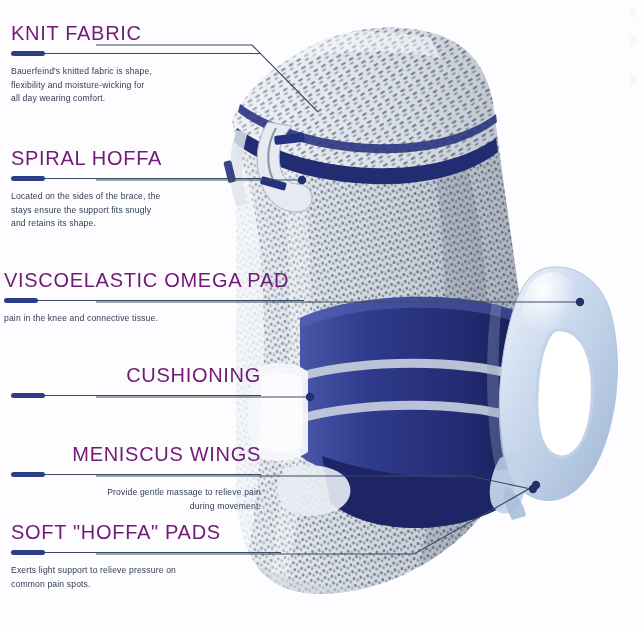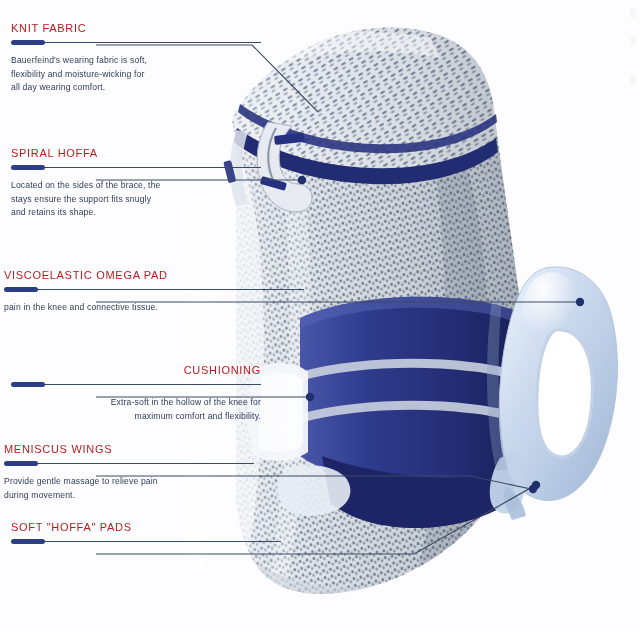--- a/index.html
+++ b/index.html
@@ -12,24 +12,24 @@
   }
   #stage{position:absolute;inset:0;width:641px;height:632px;overflow:hidden;background:#fefeff;}
 
   
   #product{position:absolute;left:0;top:0;width:641px;height:632px;}
 
   
   .callout{position:absolute;}
   .callout h3{
     margin:0;
-    font-size:11px;
+    font-size:20px;
     font-weight:400;
     letter-spacing:.7px;
-    color:#b91c1c;
+    color:#701a75;
     white-space:nowrap;
     font-family:"Liberation Sans",sans-serif;
   }
   .rule{
     position:relative;
     height:5px;
     margin-top:6px;
   }
   .rule .thin{
     position:absolute;left:0;top:2px;height:1px;width:100%;
@@ -225,21 +225,21 @@
     </g>
   </svg>
 
   <div class="callout" style="left:11px;top:22px;width:250px;">
     <h3>KNIT FABRIC</h3>
     <div class="rule">
       <div class="thin"></div>
       <div class="accent"></div>
     </div>
     <p class="desc">
-      <span>Bauerfeind's wearing fabric is soft,</span>
+      <span>Bauerfeind's knitted fabric is shape,</span>
       <span>flexibility and moisture-wicking for</span>
       <span>all day wearing comfort.</span>
     </p>
   </div>
 
   <div class="callout" style="left:11px;top:147px;width:250px;">
     <h3>SPIRAL HOFFA</h3>
     <div class="rule">
       <div class="thin"></div>
       <div class="accent"></div>
@@ -261,39 +261,39 @@
       <span>pain in the knee and connective tissue.</span>
     </p>
   </div>
 
   <div class="callout" style="left:11px;top:364px;width:250px;text-align:right;">
     <h3>CUSHIONING</h3>
     <div class="rule">
       <div class="thin"></div>
       <div class="accent"></div>
     </div>
-    <p class="desc">
-      <span>Extra-soft in the hollow of the knee for</span>
-      <span>maximum comfort and flexibility.</span>
-    </p>
-  </div>
-
-  <div class="callout" style="left:4px;top:443px;width:250px;">
+  </div>
+
+  <div class="callout" style="left:11px;top:443px;width:250px;text-align:right;">
     <h3>MENISCUS WINGS</h3>
     <div class="rule">
       <div class="thin"></div>
       <div class="accent"></div>
     </div>
     <p class="desc">
       <span>Provide gentle massage to relieve pain</span>
       <span>during movement.</span>
     </p>
   </div>
 
   <div class="callout" style="left:11px;top:521px;width:270px;">
     <h3>SOFT "HOFFA" PADS</h3>
     <div class="rule">
       <div class="thin"></div>
       <div class="accent"></div>
     </div>
+    <p class="desc" style="max-width:270px;">
+      <span>Exerts light support to relieve pressure on</span>
+      <span>common pain spots.</span>
+    </p>
   </div>
 
 </div>
 
 </body></html>

